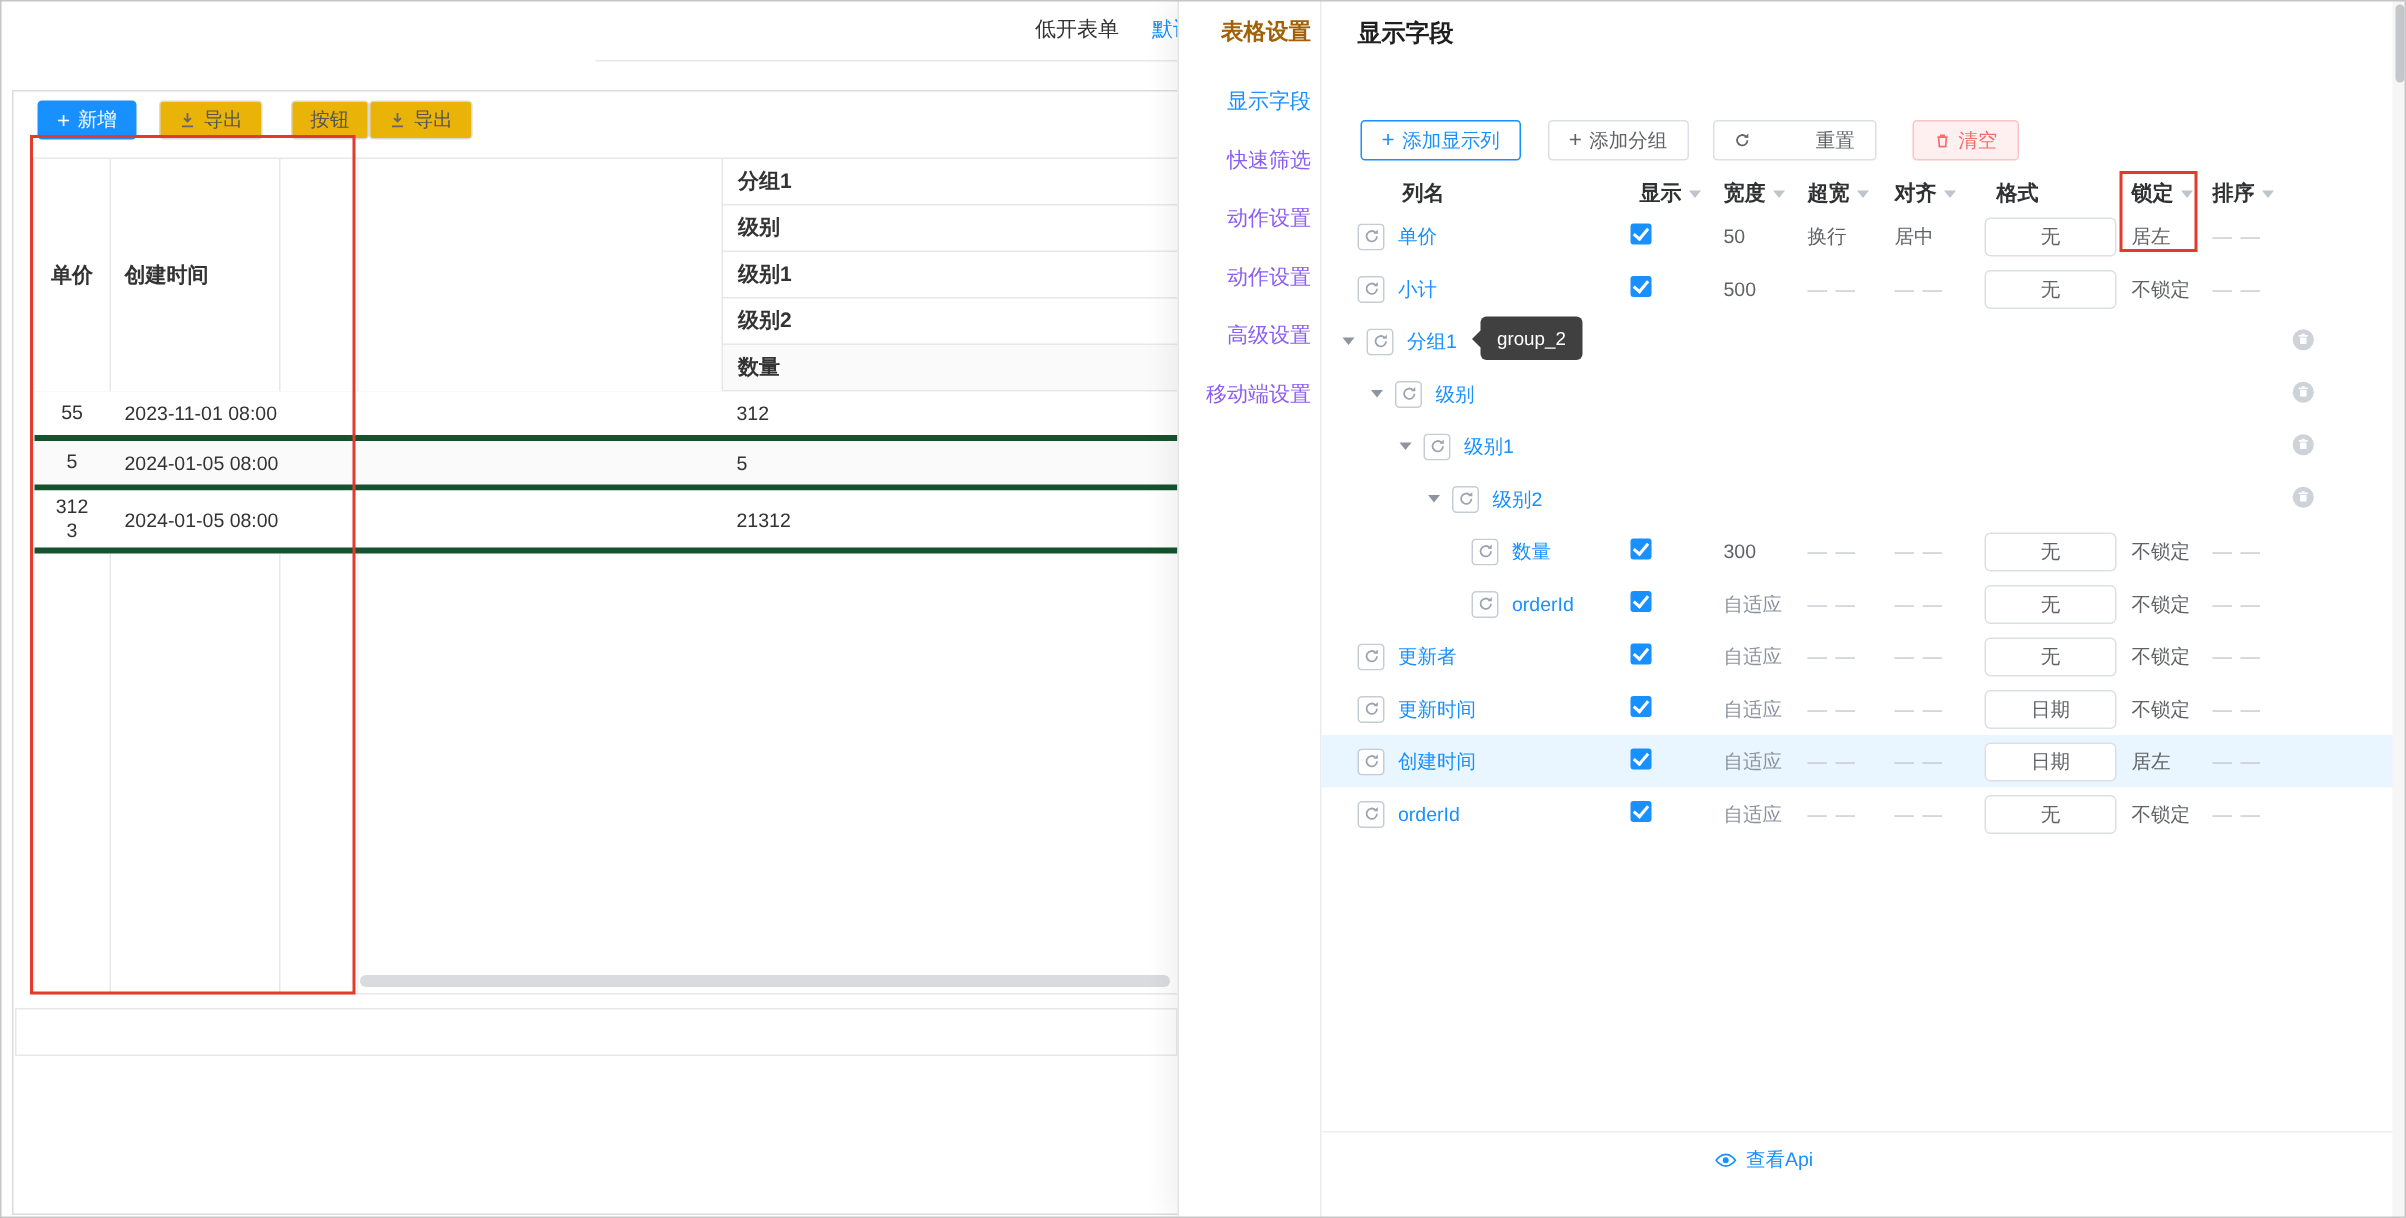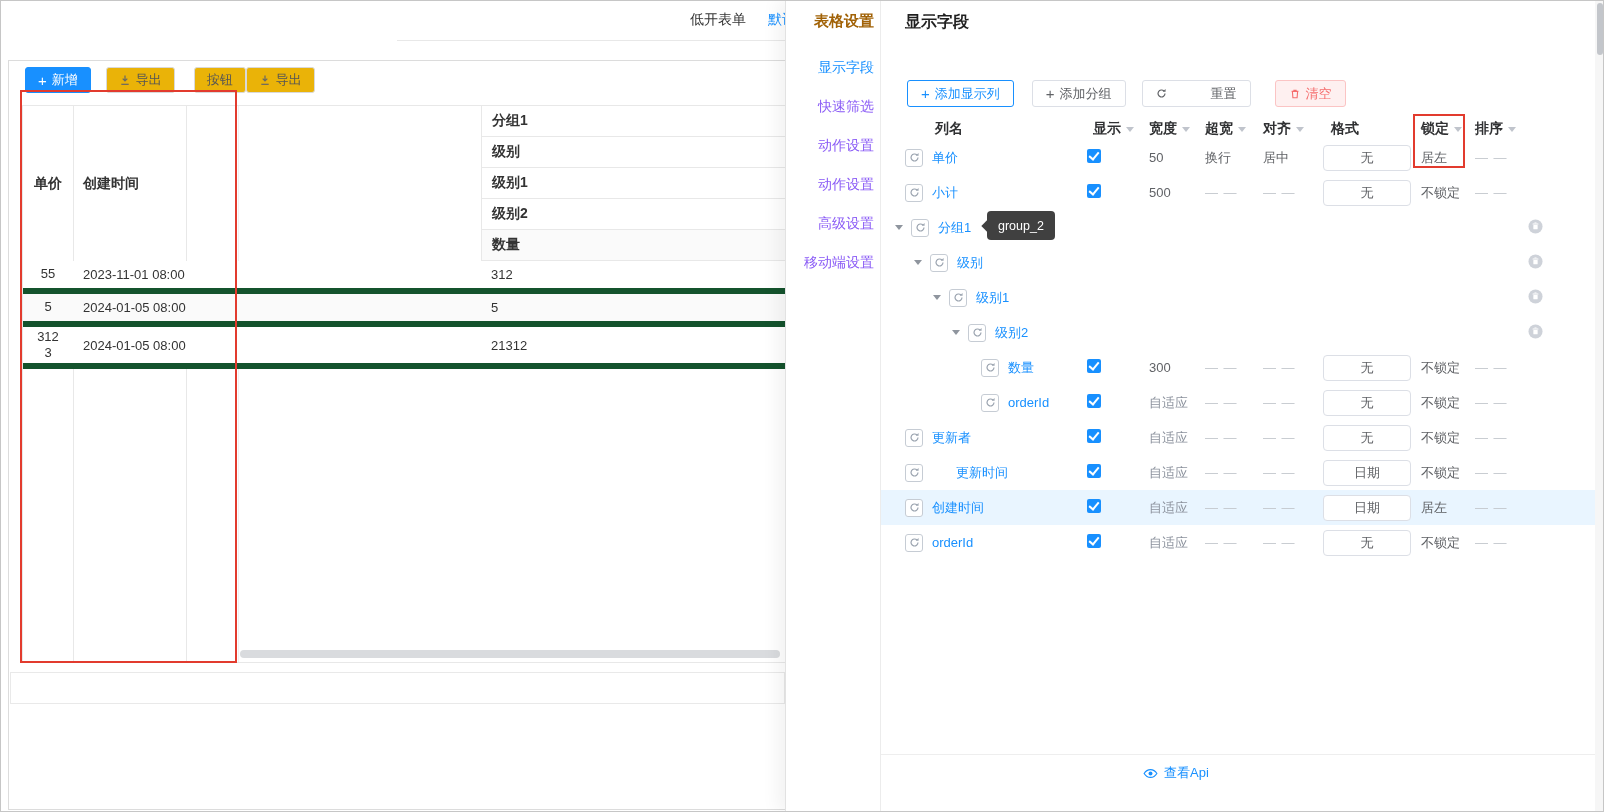--- a/index.html
+++ b/index.html
@@ -36,21 +36,21 @@
 .hl1{position:absolute;left:0;top:0;width:50px;height:155px;display:flex;align-items:center;justify-content:center;
      font-weight:bold;font-size:14px;color:#333}
 .hl2{position:absolute;left:50px;top:0;width:113px;height:155px;display:flex;align-items:center;padding-left:10px;
      font-weight:bold;font-size:14px;color:#333}
 #ghead{position:absolute;left:458px;top:0;right:0;height:155px;border-left:1px solid #e8e8e8}
 .ghrow{height:31px;display:flex;align-items:center;padding-left:10px;font-weight:bold;font-size:14px;color:#333;
        border-bottom:1px solid #e8e8e8}
 .ghlast{background:#fafafa}
 .headline{position:absolute;left:0;top:155px;right:0;border-top:1px solid #e8e8e8}
 #dbody{position:absolute;left:0;top:155px;right:0}
-.drow{display:flex;align-items:center;border-bottom:6px solid #14532d;background:#fff}
+.drow{display:flex;align-items:center;border-bottom:4px solid #14532d;background:#fff}
 .drow.alt{background:#fafafa}
 .dc{font-size:13px;color:#333}
 .dc1{width:50px;text-align:center;padding:0 11px;word-break:break-all;line-height:1.25}
 .dc2{width:113px;padding-left:10px;white-space:nowrap;overflow:hidden}
 .dcsp{width:295px}
 .dc5{flex:1;padding-left:10px}
 
 
 .hthumb{position:absolute;left:240px;top:650px;width:540px;height:8px;background:#d9dbde;border-radius:4px;z-index:3;cursor:pointer}
 .footerbox{position:absolute;left:10px;top:672px;width:775px;height:32px;border:1px solid #e9e9e9;background:#fff;z-index:2}
@@ -472,21 +472,21 @@
           <div class="cell cell-over dash">— —</div>
           <div class="cell cell-align dash">— —</div>
           <div class="cell cell-format">
             <div class="selectbox">无</div>
           </div>
           <div class="cell cell-lock">不锁定</div>
           <div class="cell cell-sort dash">— —</div>
           <div class="cell cell-del"></div>
         </div>
         <div class="srow">
-          <div class="cell cell-name" style="padding-left: 24px; gap: 24px;">
+          <div class="cell cell-name" style="padding-left: 24px;">
             <span class="ricon">
               <svg viewBox="0 0 12 12" width="11" height="11">
                 <path d="M9.8 6a3.8 3.8 0 1 1-1.1-2.7" fill="none" stroke="#9aa3af" stroke-width="1.3"></path>
                 <path d="M10.4 1.1v3.1H7.3z" fill="#9aa3af"></path>
               </svg>
             </span>
             <span class="fieldname">更新时间</span>
           </div>
           <div class="cell cell-show"><span class="cb"></span></div>
           <div class="cell cell-width soft">自适应</div>

